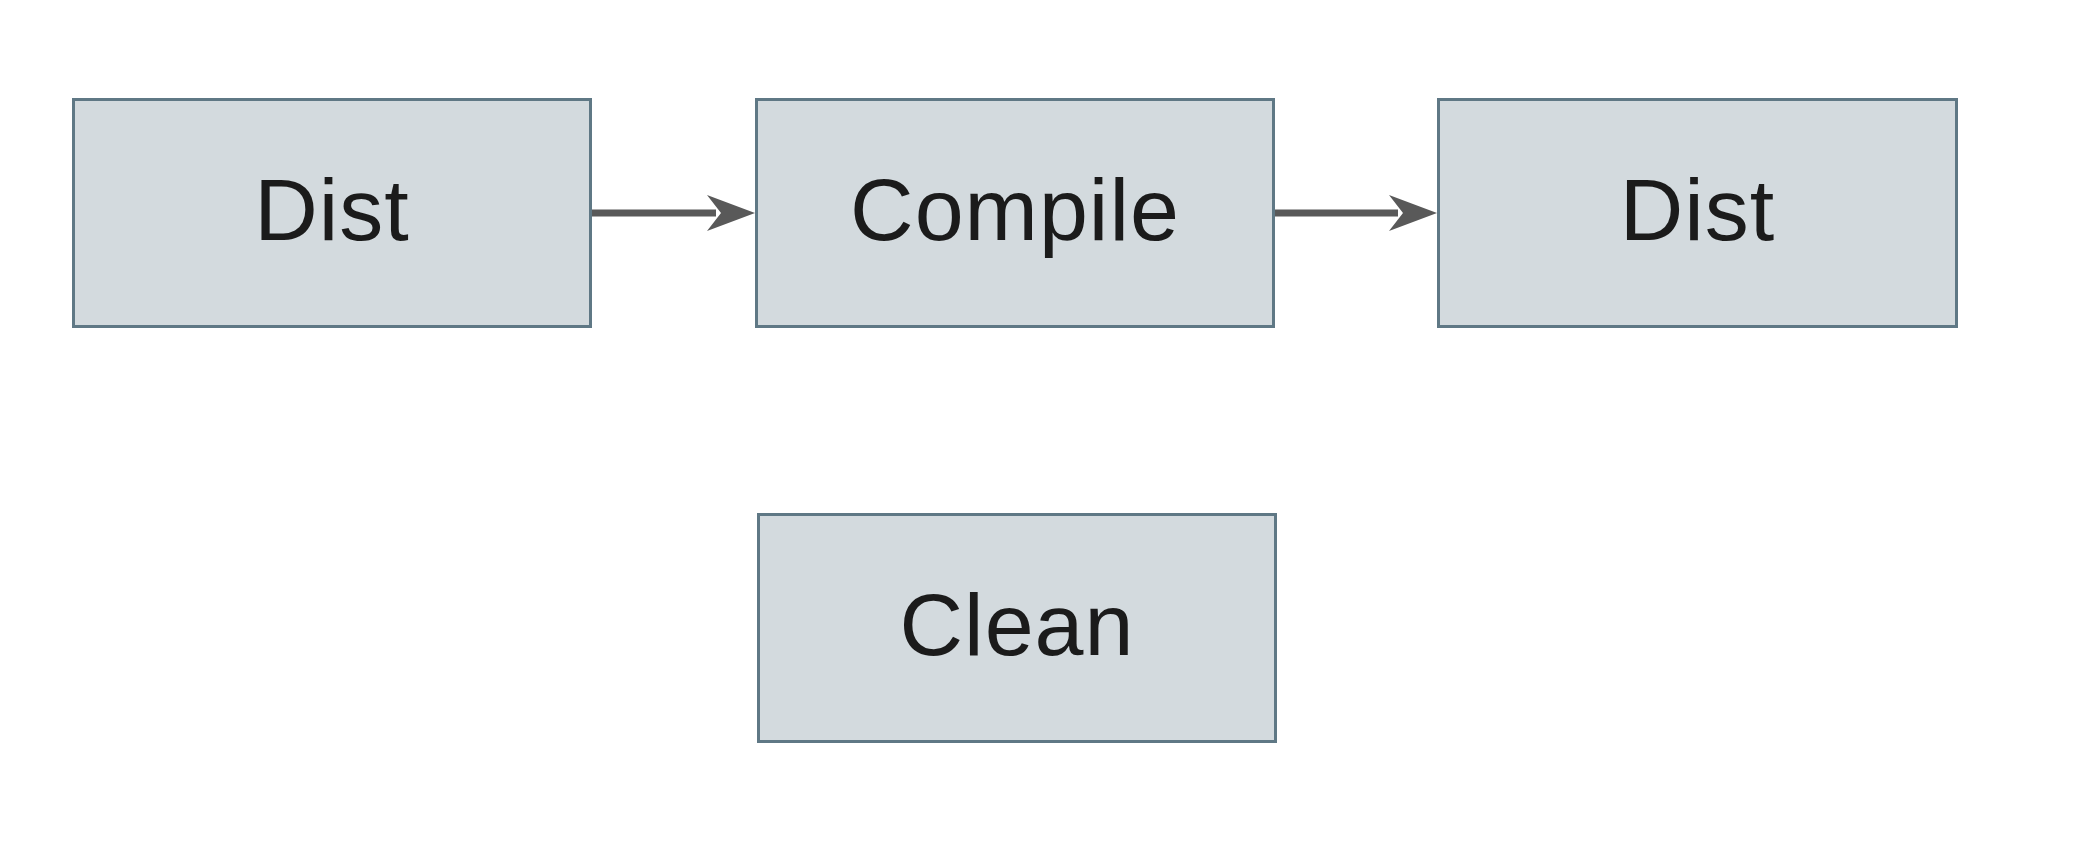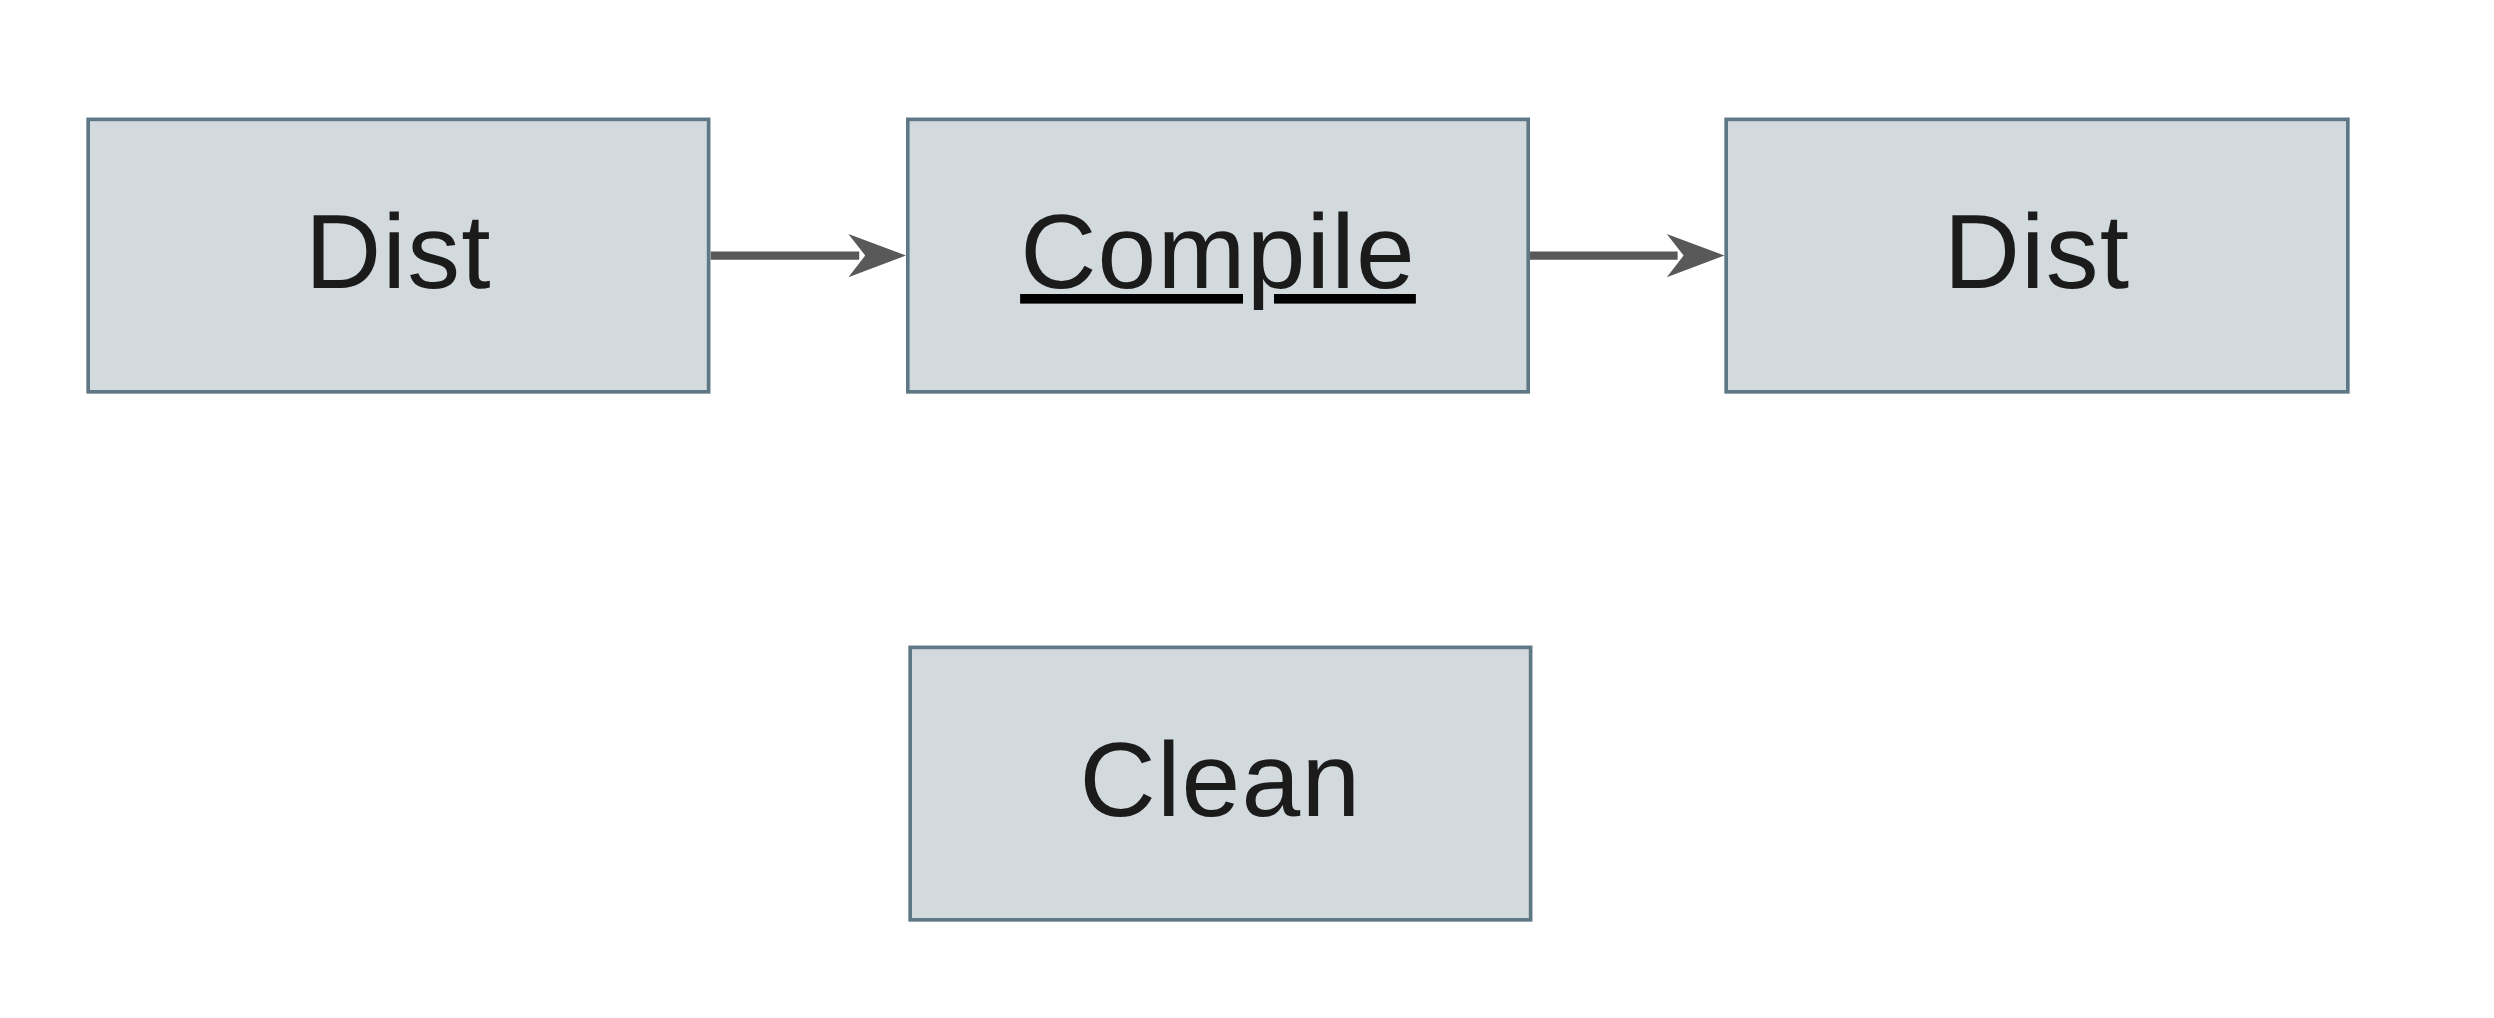--- a/index.html
+++ b/index.html
@@ -34,23 +34,23 @@
   }
   .node-label {
     font-size: 88px;
     font-weight: 400;
     letter-spacing: 1px;
     color: var(--text, #1b1b1b);
     line-height: 1;
     padding-bottom: 6px;
   }
   #node-dist    { left:  72px; top:  98px; width: 520px; height: 230px; }
-  #node-compile { left: 755px; top:  98px; width: 520px; height: 230px; text-decoration: underline; }
+  #node-compile { left: 755px; top:  98px; width: 520px; height: 230px; }
   #node-init    { left: 1437px; top: 98px; width: 521px; height: 230px; }
-  #node-clean   { left: 757px; top: 538px; width: 520px; height: 230px; }
+  #node-clean   { left: 757px; top: 513px; width: 520px; height: 230px; }
   .edge-line {
     stroke: var(--arrow, #595959);
     stroke-width: 7;
   }
   .edge-head {
     fill: var(--arrow, #595959);
   }
 </style>
 </head>
 <body>

